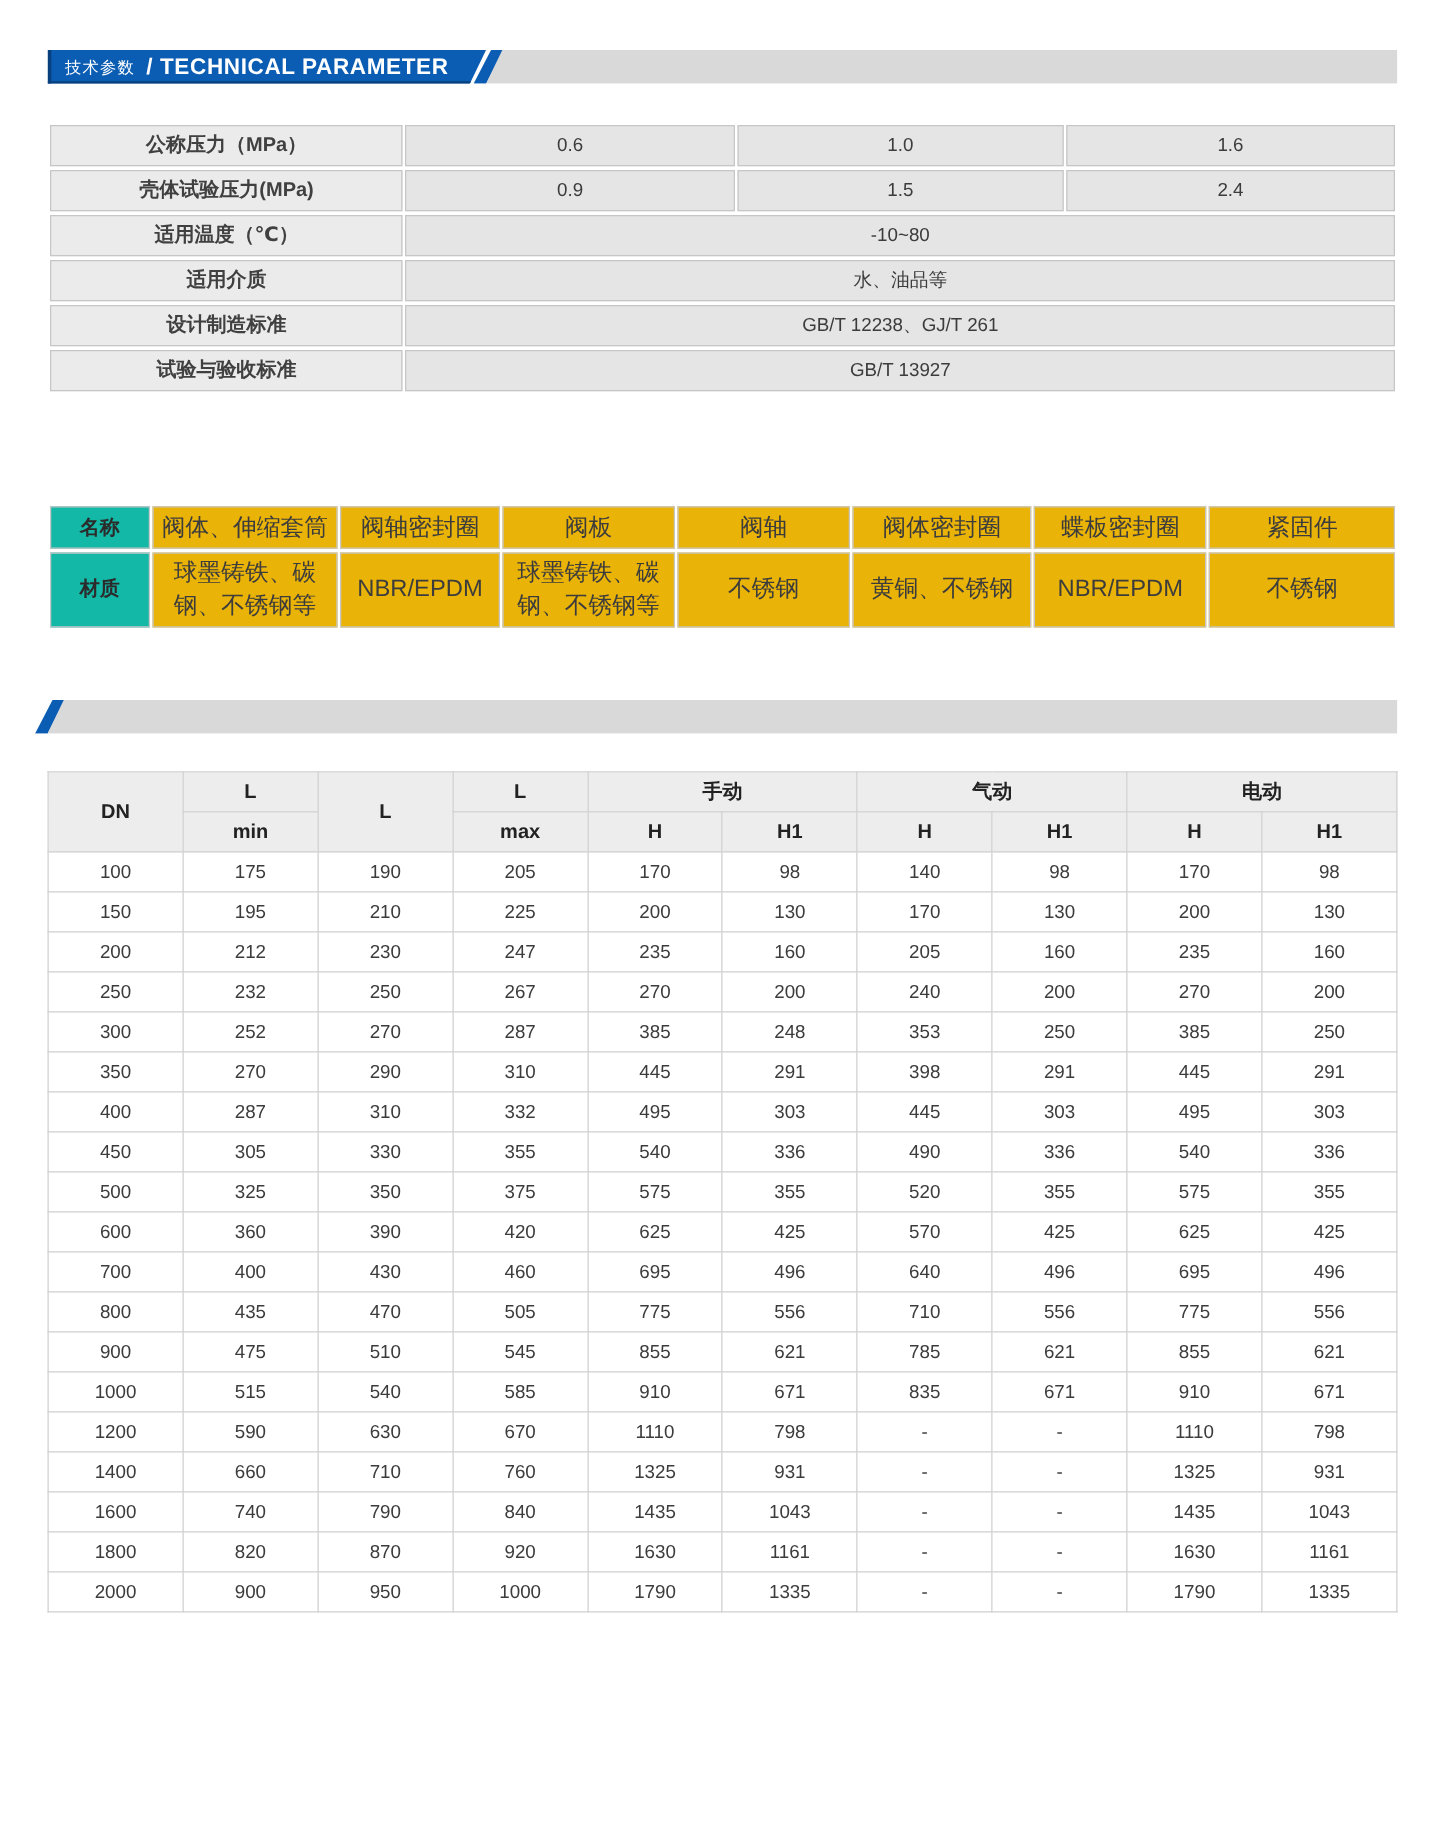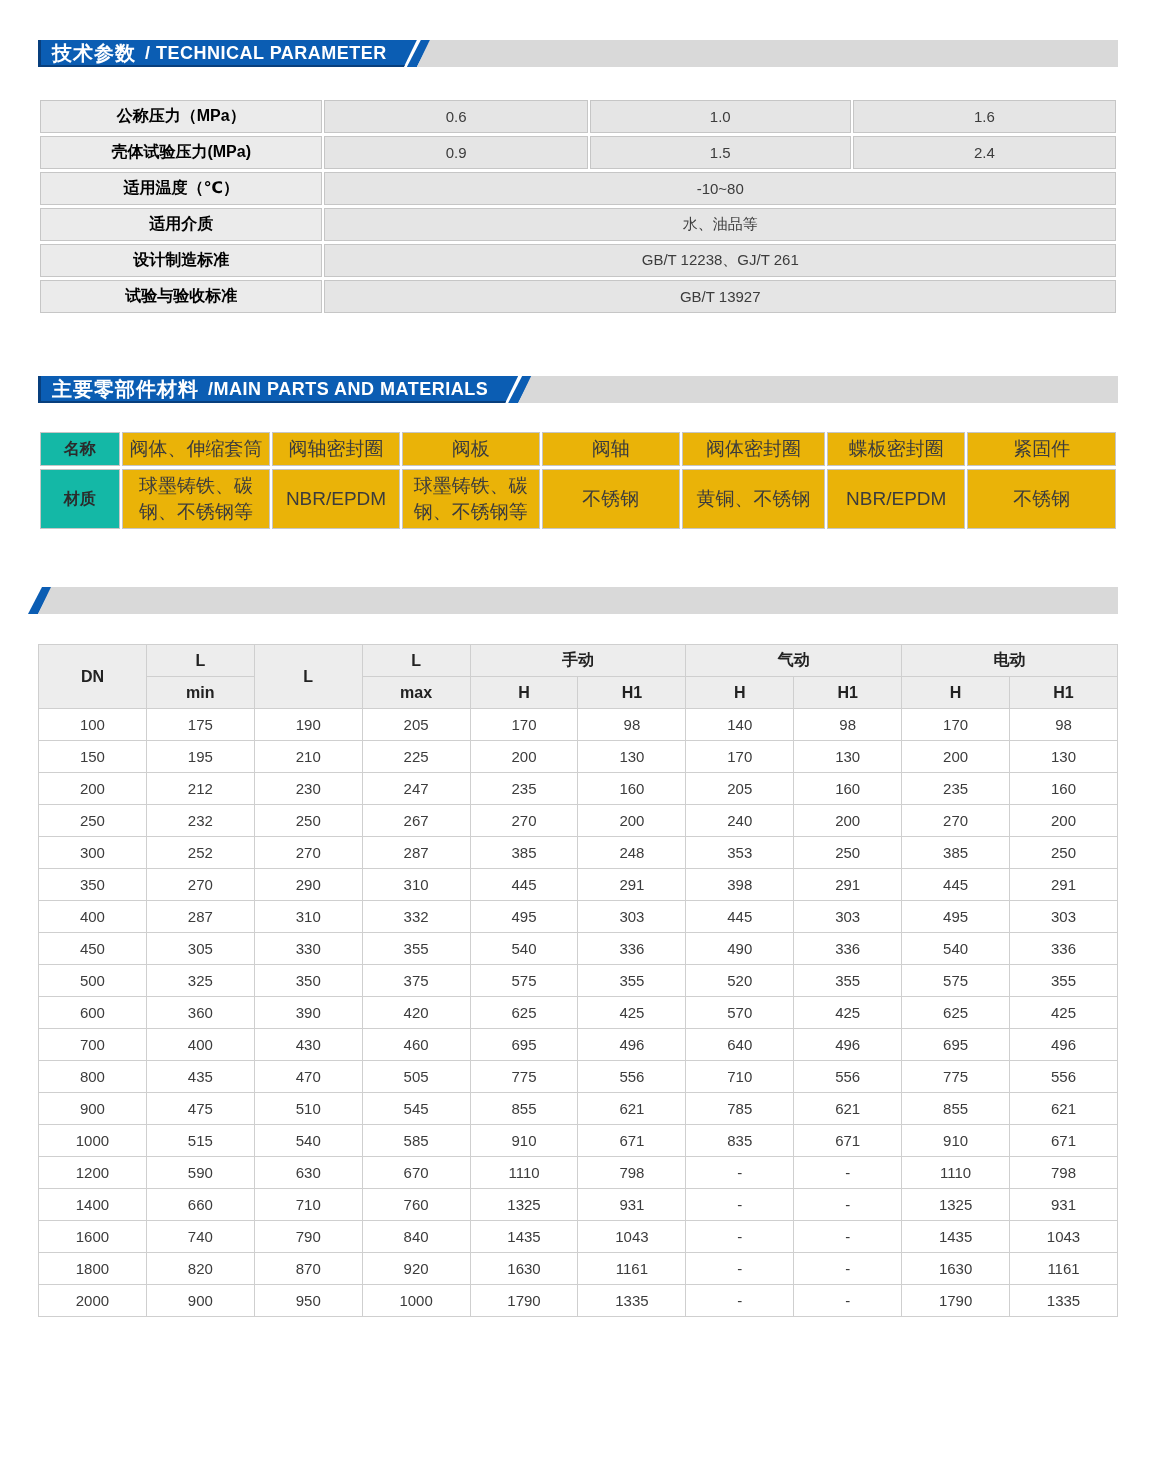--- a/index.html
+++ b/index.html
@@ -20,21 +20,21 @@
     clip-path:polygon(0 0,100% 0,calc(100% - 13px) 100%,0 100%);
   }
   .banner-main::before {
     content:""; position:absolute; left:0; top:0; bottom:0; width:3px;
     background:#083f7d;
   }
   .banner-main::after {
     content:""; position:absolute; left:0; bottom:0; right:0; height:2px;
     background:#083f7d;
   }
-  .banner-zh { font-size:20px; font-weight:bold; letter-spacing:1px; }
+  .banner-zh { font-size:13px; font-weight:normal; letter-spacing:1px; }
   .banner-en { font-size:18px; letter-spacing:0.5px;font-weight:bold; }
   .banner-sliver {
     width:24px; margin-left:-10px; background:#0b5db3;
     clip-path:polygon(14px 0,24px 0,10px 100%,0 100%);
   }
   .banner-gray {
     flex:1; background:#d9d9d9; margin-left:-14px;
     clip-path:polygon(13px 0,100% 0,100% 100%,0 100%);
   }
 
@@ -42,21 +42,21 @@
   table { width:100%; table-layout:fixed; }
   td,th { text-align:center; vertical-align:middle; }
 
   
   .tech-table {
     margin-top:30px;
     border-collapse:separate; border-spacing:2px 3px;
   }
   .tech-table td { border:1px solid #c6c6c6; height:33px; }
   .tech-table .label-cell {
-    background:#ebebeb; font-weight:bold; font-size:16px; color:#000000;
+    background:#ebebeb; font-weight:bold; font-size:16px; color:#404040;
   }
   .tech-table .value-cell {
     background:#e5e5e5; font-size:15px; color:#3c3c3c;
   }
 
   
   .mat-table {
     margin-top:26px;
     border-collapse:separate; border-spacing:2px 3px;
   }
@@ -132,28 +132,20 @@
           </tr>
           <tr>
             <td class="label-cell">试验与验收标准</td>
             <td class="value-cell" colspan="3">GB/T 13927</td>
           </tr>
         </tbody>
     </table>
 
     <div class="gap-tech"></div>
 
-    <div class="banner">
-      <div class="banner-main">
-        <span class="banner-zh">主要零部件材料</span>
-        <span class="banner-en">/MAIN PARTS AND MATERIALS</span>
-      </div>
-      <div class="banner-sliver"></div>
-      <div class="banner-gray"></div>
-    </div>
 
     <table class="mat-table">
       <colgroup>
         <col style="width:7.5%">
           <col style="width:14%">
           <col style="width:12%">
           <col style="width:13%">
         <col style="width:13%">
           <col style="width:13.5%">
           <col style="width:13%">

